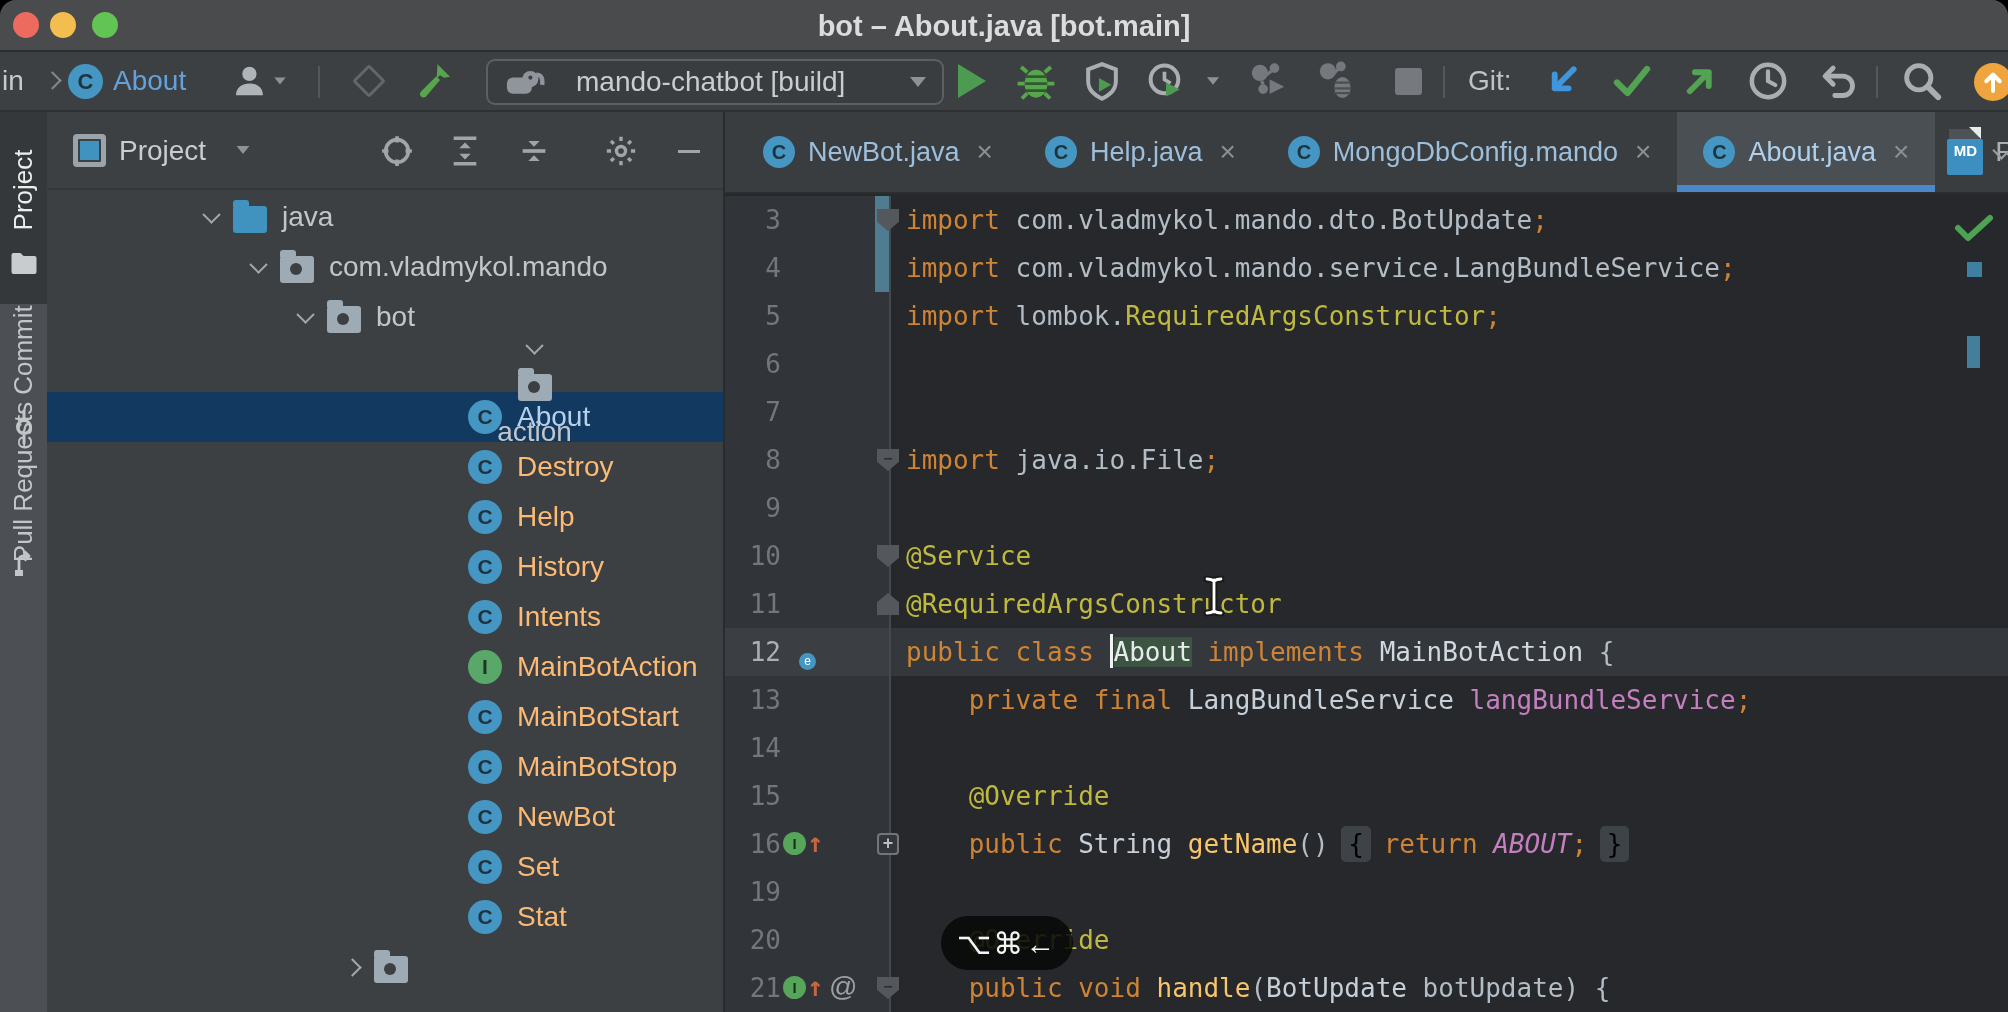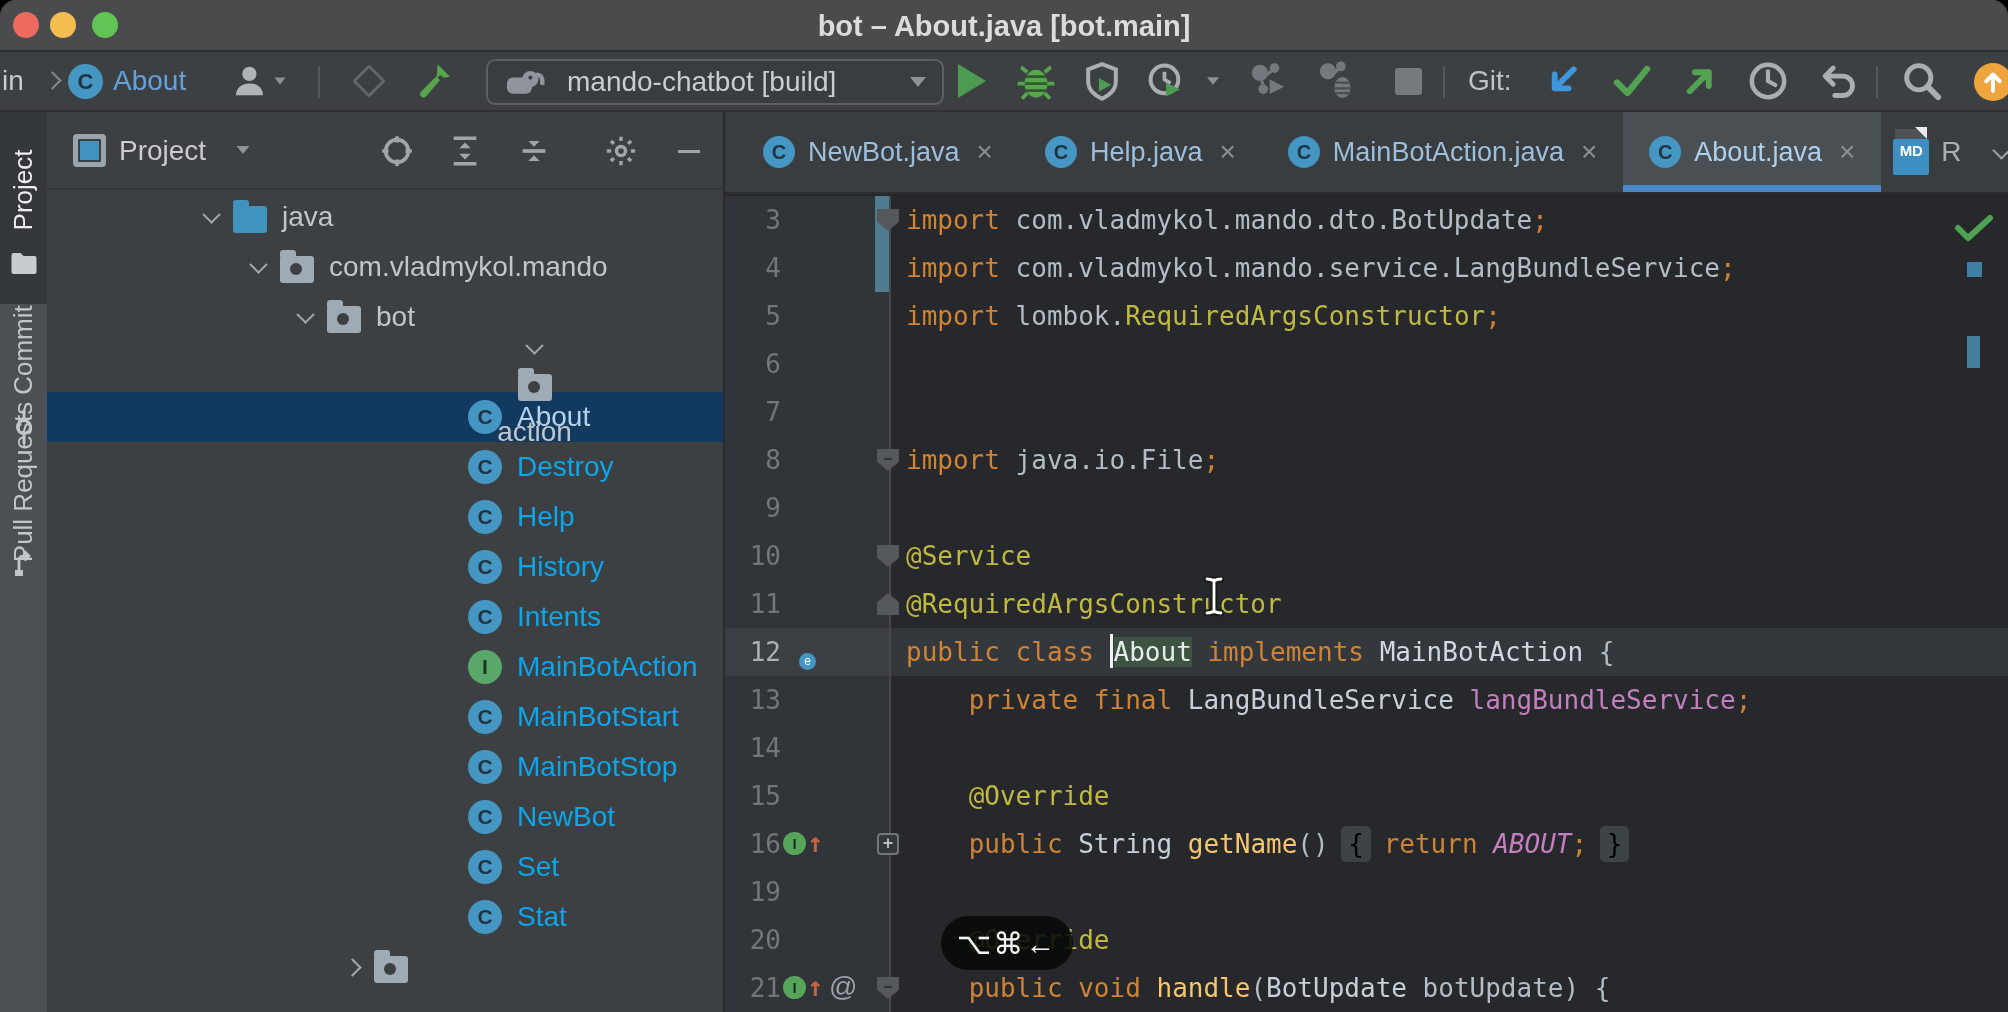--- a/index.html
+++ b/index.html
@@ -34,21 +34,21 @@
           display:flex; align-items:center; justify-content:center; }
   .cico.iface { background:#59A869; color:#1C3524; }
   .bc-class-icon { position:absolute; left:68px; top:12px; width:35px; height:35px;
                    font-size:22px; }
   .bc-class { position:absolute; left:113px; top:0; height:58px; line-height:58px;
               color:#64A1DB; font-size:28px; }
   .caret-down { width:0; height:0; border-left:8px solid transparent;
                 border-right:8px solid transparent; border-top:10px solid #8E9296; }
   .combo { position:absolute; left:486px; top:7px; width:458px; height:46px;
            background:#3A3D40; border:2px solid #5C6064; border-radius:9px;
-           display:flex; align-items:center; padding:0 16px; gap:19px; }
+           display:flex; align-items:center; padding:0 16px; gap:28px; }
   .combo .clabel { color:#C9CDD0; font-size:28px; flex:1; white-space:nowrap; }
   .orange-circle { position:absolute; left:1974px; top:11px; width:38px; height:38px;
                    border-radius:50%; background:#EFA53E; display:flex;
                    align-items:center; justify-content:center; }
   .gitlabel { position:absolute; left:1468px; top:0; height:58px; line-height:58px;
               color:#BFC3C7; font-size:28px; }
 
   
   .stripe { position:absolute; left:0; top:112px; width:47px; height:900px;
             background:#4C5054; }
@@ -84,21 +84,21 @@
   .chev.none { border:none; }
   .fico { width:34px; height:27px; border-radius:3px; background:#9FABB4;
           position:relative; flex:none; margin-top:4px; }
   .fico::before { content:''; position:absolute; top:-6px; left:0; width:16px;
           height:7px; background:inherit; border-radius:3px 3px 0 0; }
   .fico.src { background:#3F93BE; }
   .fico.pkg::after { content:''; position:absolute; left:10px; top:7px; width:12px;
           height:12px; border-radius:50%; background:#3C4043; }
   .trow .cico { width:34px; height:34px; font-size:21px; flex:none; }
   .tlabel { font-size:28px; color:#C2C6CA; white-space:nowrap; }
-  .tlabel.cls { color:#0ea5e9; }
+  .tlabel.cls { color:#fdba74; }
   .trow.sel .tlabel { color:#B6D1EB; }
 
   
   .editor { position:absolute; left:723px; top:112px; width:1285px; height:900px;
             background:#26282B; border-left:2px solid #2A2B2D; }
   .tabbar { position:absolute; left:0; top:0; width:1285px; height:82px;
             background:#3A3D40; border-bottom:2px solid #2B2D2F;
             display:flex; align-items:stretch; padding-left:12px; }
   .tab { position:relative; display:flex; align-items:center; gap:13px;
          padding:0 26px; cursor:default; }
@@ -469,21 +469,21 @@
             <span class="tname">NewBot.java</span>
             <span class="tclose">×</span>
           </div>
           <div class="tab">
             <span class="cico">C</span>
             <span class="tname">Help.java</span>
             <span class="tclose">×</span>
           </div>
           <div class="tab">
             <span class="cico">C</span>
-            <span class="tname">MainBotAction.java</span>
+            <span class="tname">MongoDbConfig.mando</span>
             <span class="tclose">×</span>
           </div>
           <div class="tab active">
             <span class="cico">C</span>
             <span class="tname">About.java</span>
             <span class="tclose">×</span>
           </div>
         </div>
       <div class="mdtab">
         <span class="mdicon">

